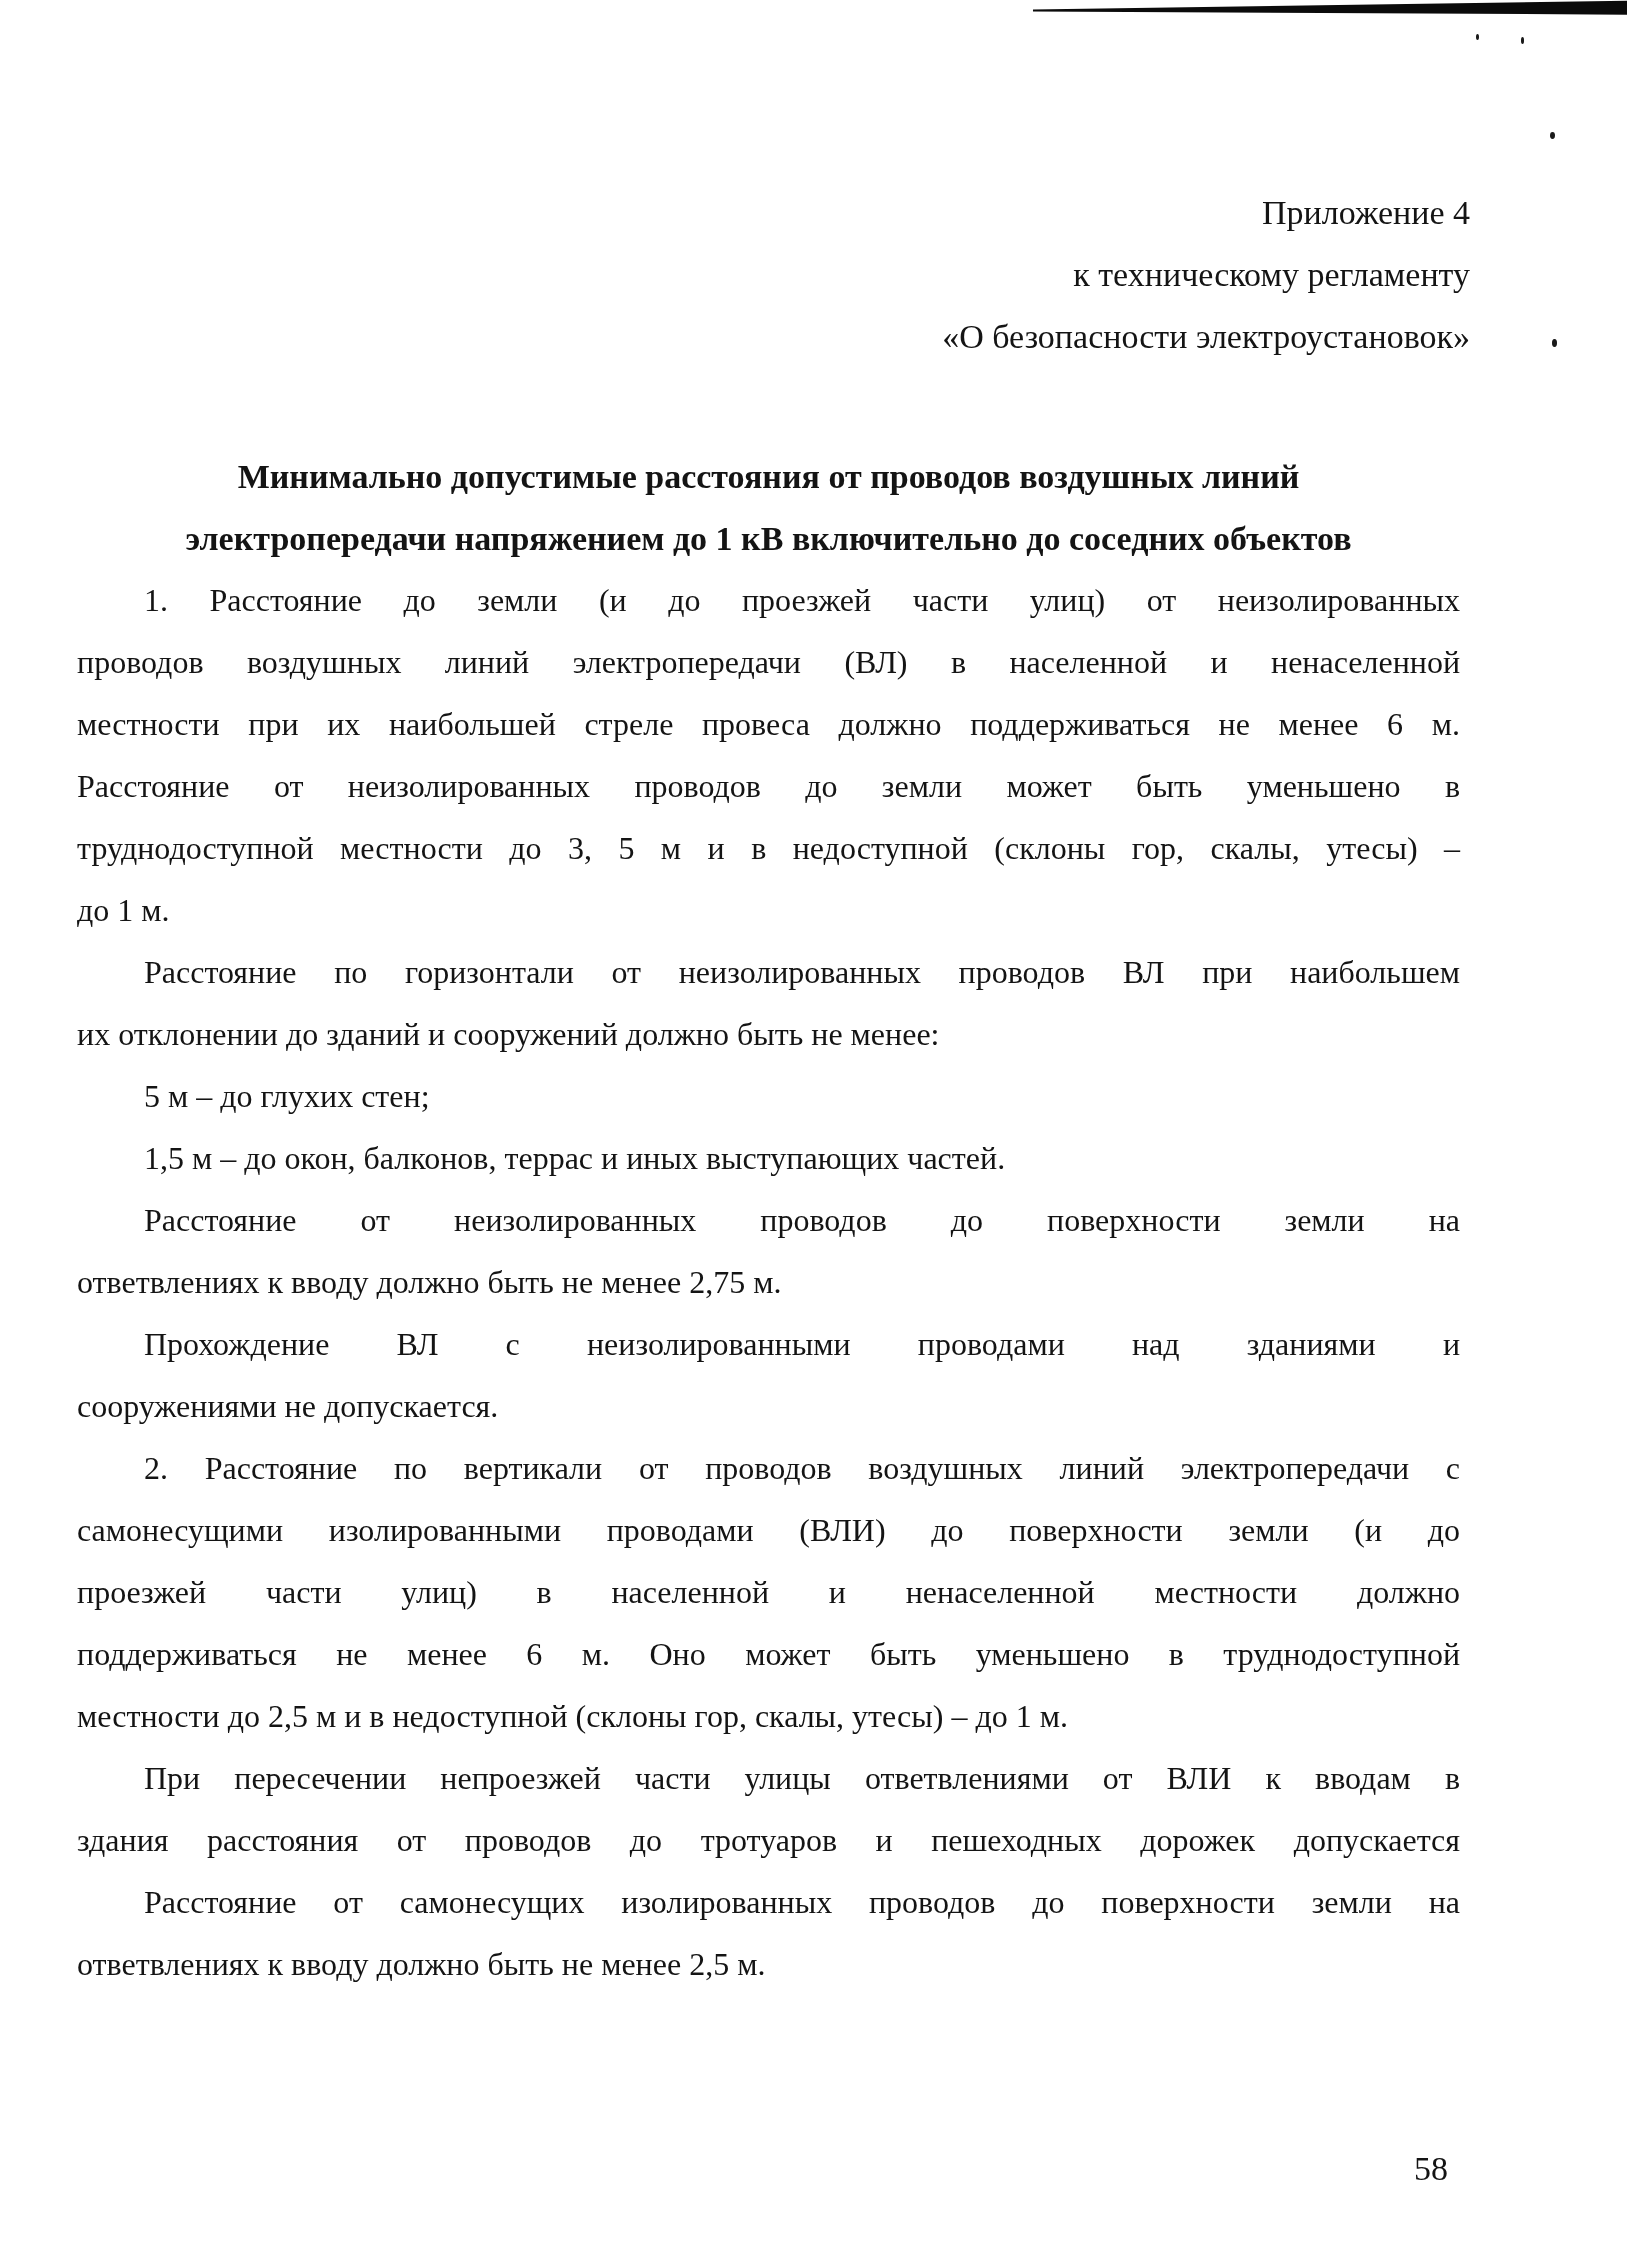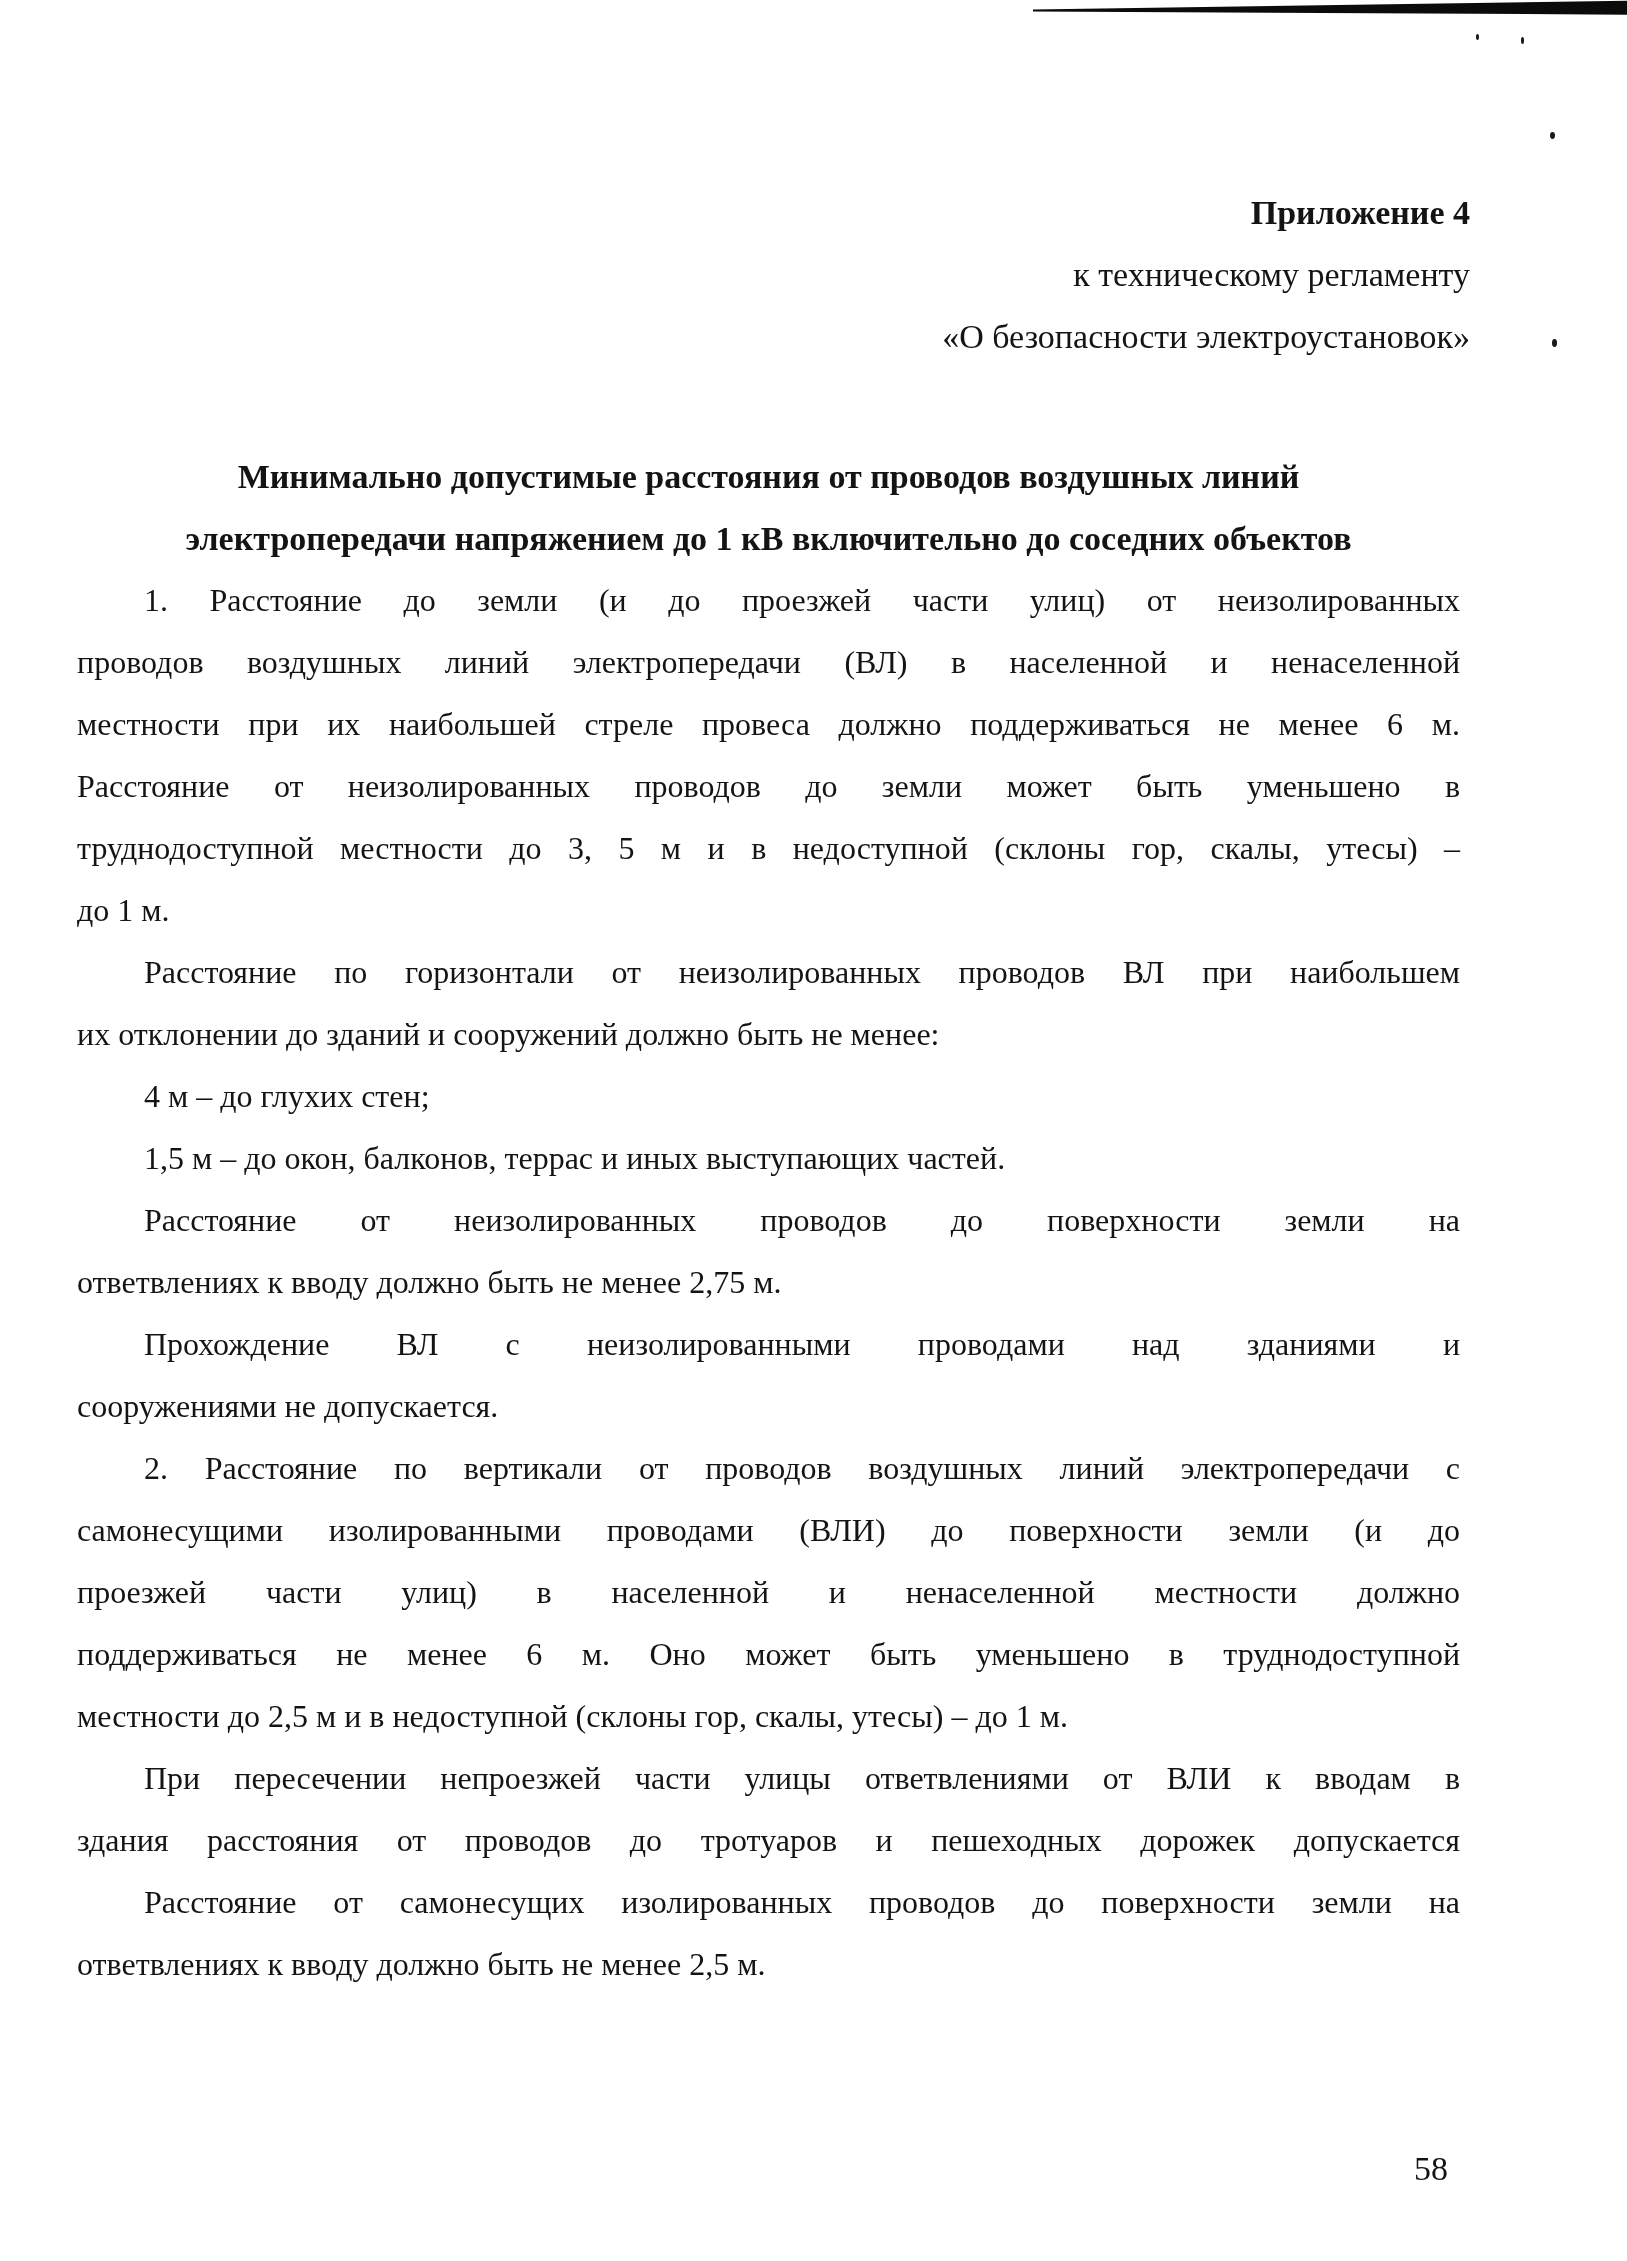--- a/index.html
+++ b/index.html
@@ -32,21 +32,21 @@
     position: absolute;
     top: 182px;
     left: 77px;
     right: 158px;
     text-align: right;
     font-size: 34px;
     line-height: 62px;
     white-space: nowrap;
   }
   .doc-header .appendix-line {
-    font-weight: bold;
+    font-weight: normal;
   }
   .doc-title {
     position: absolute;
     top: 446px;
     left: 77px;
     width: 1383px;
     text-align: center;
     font-weight: bold;
     font-size: 34px;
     line-height: 62px;
@@ -112,21 +112,21 @@
         <div class="line just">местности при их наибольшей стреле провеса должно поддерживаться не менее 6 м.</div>
         <div class="line just">Расстояние от неизолированных проводов до земли может быть уменьшено в</div>
         <div class="line just">труднодоступной местности до 3, 5 м и в недоступной (склоны гор, скалы, утесы) –</div>
         <div class="line">до 1 м.</div>
       </div>
       <div class="paragraph">
         <div class="line just indent">Расстояние по горизонтали от неизолированных проводов ВЛ при наибольшем</div>
         <div class="line">их отклонении до зданий и сооружений должно быть не менее:</div>
       </div>
       <div class="paragraph">
-        <div class="line indent">4 м – до глухих стен;</div>
+        <div class="line indent">5 м – до глухих стен;</div>
       </div>
       <div class="paragraph">
         <div class="line indent">1,5 м – до окон, балконов, террас и иных выступающих частей.</div>
       </div>
       <div class="paragraph">
         <div class="line just indent">Расстояние от неизолированных проводов до поверхности земли на</div>
         <div class="line">ответвлениях к вводу должно быть не менее 2,75 м.</div>
       </div>
       <div class="paragraph">
         <div class="line just indent">Прохождение ВЛ с неизолированными проводами над зданиями и</div>

